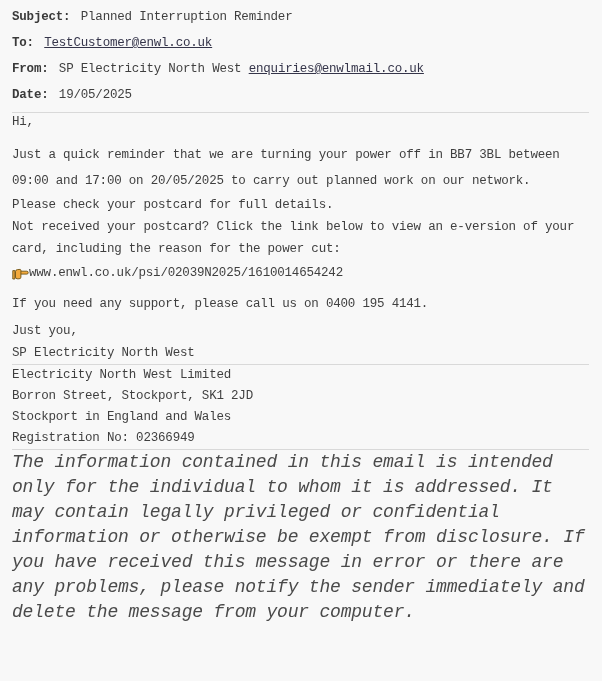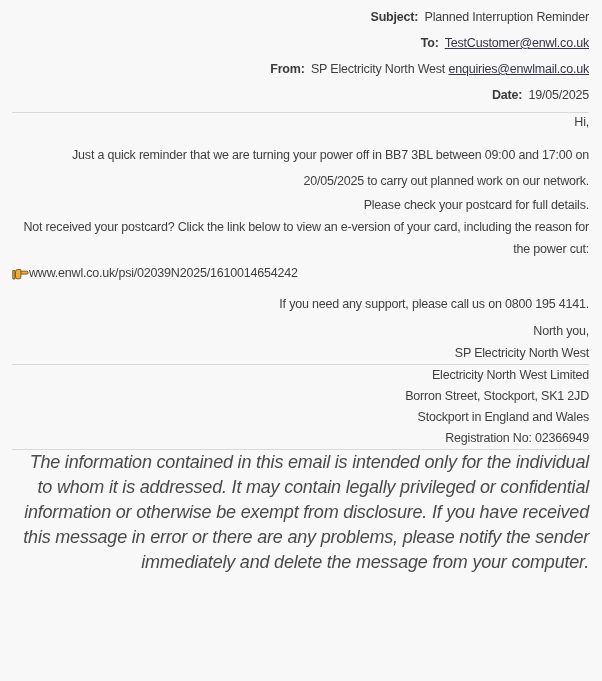--- a/index.html
+++ b/index.html
@@ -2,23 +2,23 @@
 <html><head>
 <meta charset="utf-8">
 <style>
   html,body{margin:0;padding:0}
   body{
     width:602px;height:681px;overflow:hidden;
     background:#f8f8f8;
   }
   .email{
     padding:8px 13px 0 12px;
-    font-family:Liberation Sans, sans-serif;
+    font-family:Liberation Mono, monospace;
     font-size:12.5px;line-height:18px;
-    color:#3f3f3f;letter-spacing:-0.2px;text-align:right;
+    color:#3f3f3f;letter-spacing:-0.2px;
   }
   .hdr p{margin:0 0 8px}
   .lbl{font-weight:700;color:#3a3a3a;margin-right:3px}
   .lnk{color:#35354a;text-decoration:underline;cursor:pointer}
   hr.div{border:0;border-top:1px solid #d9d9d9;margin:0}
   .hr1{margin:12px 0 27px}
   .hr2{margin:10px 0 27px}
   .hr3{margin:14px 0 23px}
   .greet{margin:0 0 11px}
   .para1{margin:0;line-height:26px}
@@ -73,22 +73,22 @@
         <svg width="17" height="13" viewBox="0 0 17 13" aria-hidden="true">
           <g fill="#f2a93c" stroke="#6e5414" stroke-width="0.9" stroke-linejoin="round">
             <rect x="6" y="4.2" width="10.2" height="2.9" rx="1.4"></rect>
             <path d="M3.5 4.5 Q3.5 2.8 5.5 2.6 L8.2 2.4 Q9.4 2.9 8.9 4.2 L8.9 10.2 Q8.9 11.8 7 11.8 L5 11.8 Q3.5 11.6 3.5 10 Z"></path>
             <rect x="0.8" y="3.6" width="2.1" height="8.4"></rect>
           </g>
         </svg>
       </span>
       <a class="url" href="#">www.enwl.co.uk/psi/02039N2025/1610014654242</a>
     </p>
-    <p class="support">If you need any support, please call us on 0800 195 4141.</p>
-    <p class="signoff">North you,</p>
+    <p class="support">If you need any support, please call us on 0400 195 4141.</p>
+    <p class="signoff">Just you,</p>
     <p class="sig">SP Electricity North West</p>
   </div>
 
   <hr class="div hr2">
 
   <div class="foot">
     <p>Electricity North West Limited</p>
     <p>Borron Street, Stockport, SK1 2JD</p>
     <p>Stockport in England and Wales</p>
     <p>Registration No: 02366949</p>

